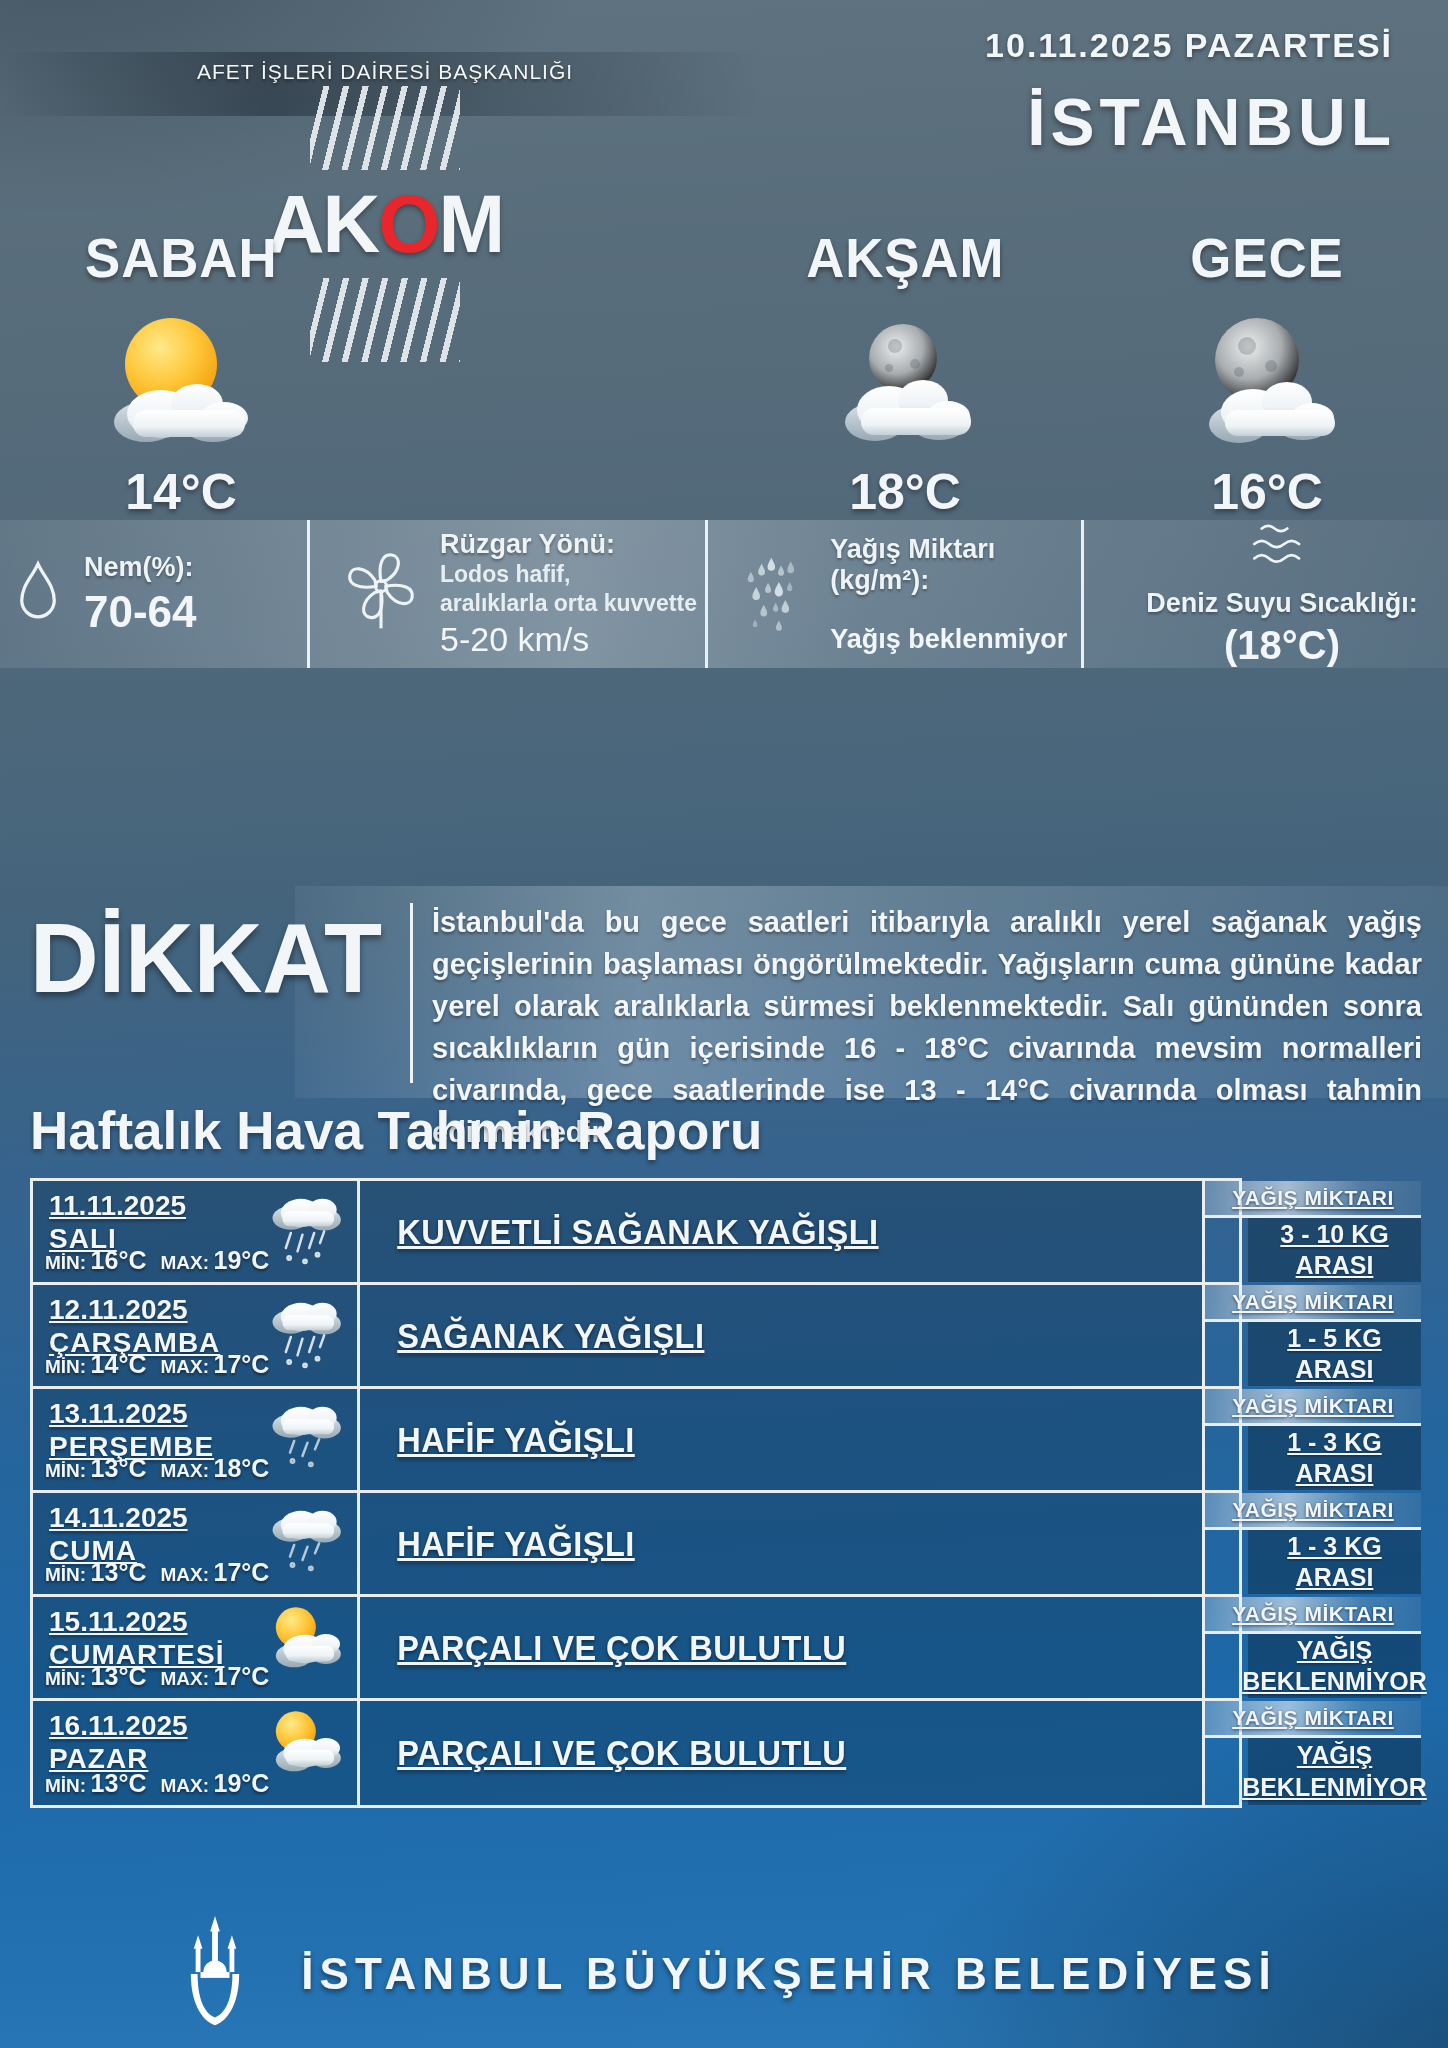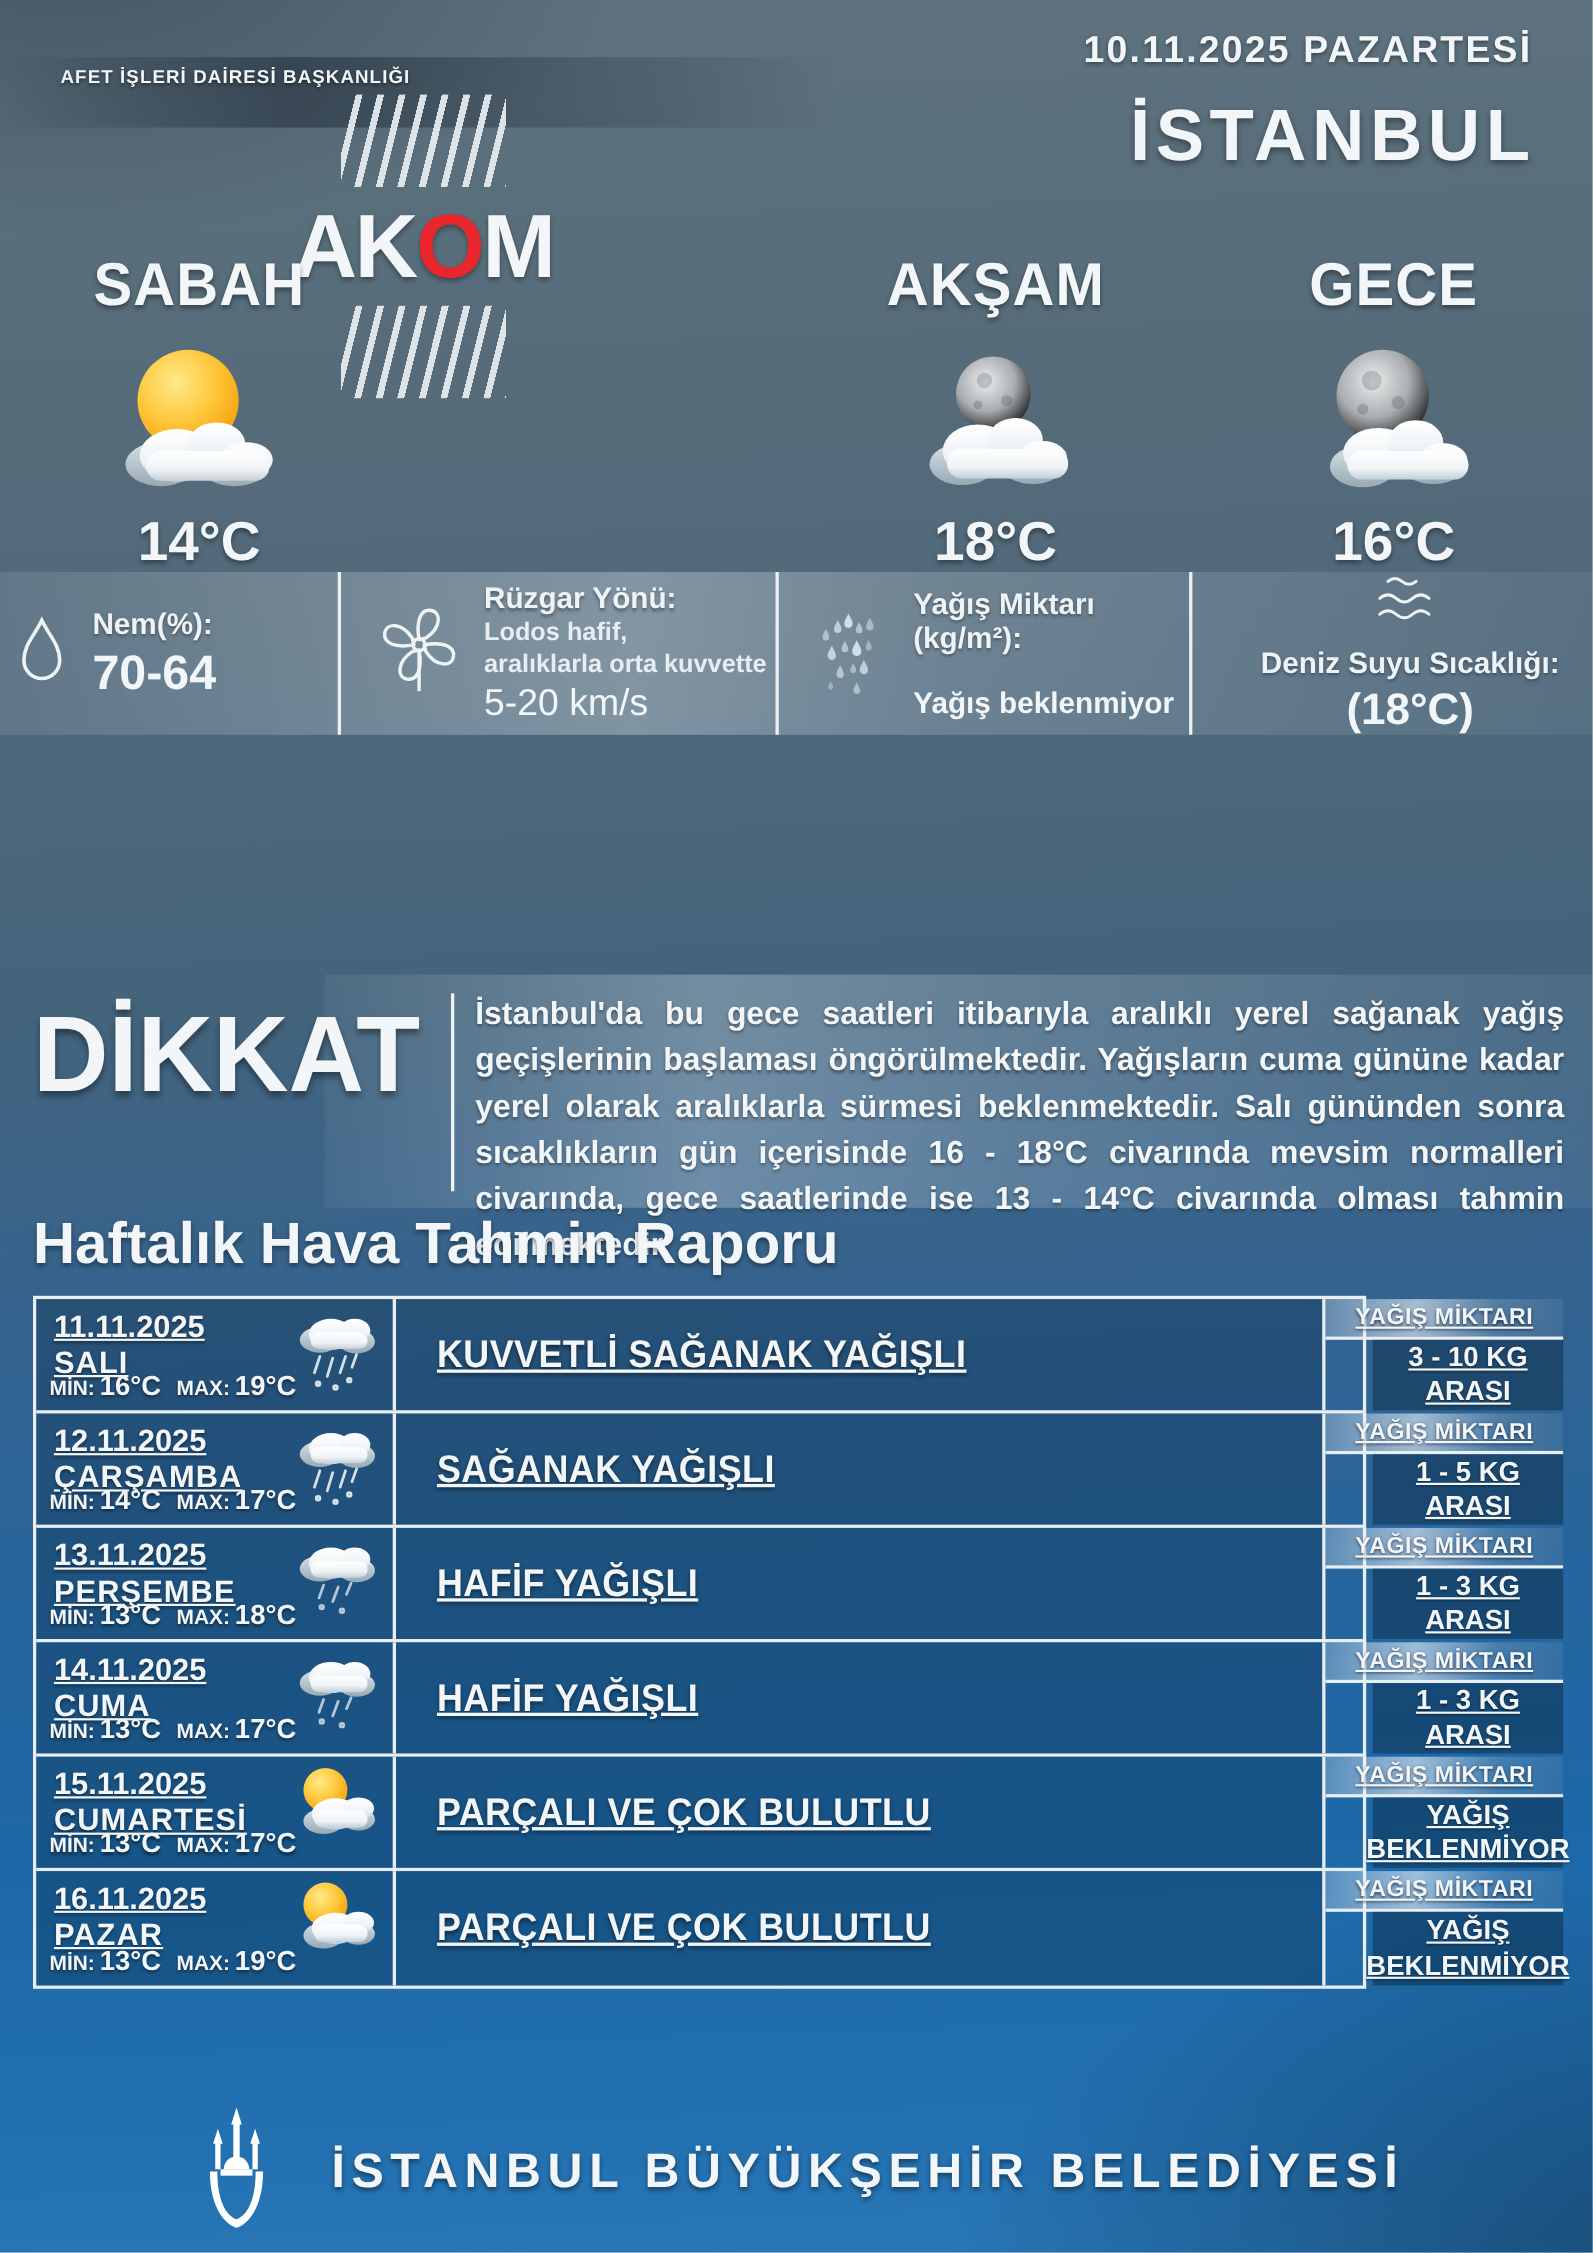--- a/index.html
+++ b/index.html
@@ -10,22 +10,22 @@
     position:relative; width:1448px; height:2048px; overflow:hidden;
     background:
       radial-gradient(900px 500px at 4% -4%, rgba(0,12,24,.30), transparent 60%),
       radial-gradient(1300px 750px at 108% 103%, rgba(2,20,38,.50), transparent 55%),
       linear-gradient(178deg, #5e727f 0%, #576c7a 16%, #50687a 30%, #44647c 44%, #346390 58%, #25659d 70%, #1d68a8 82%, #2371b1 94%, #2a78b6 100%);
   }
 
   
   .hdr-shade { position:absolute; left:0; top:52px; width:760px; height:64px;
     background:linear-gradient(90deg, rgba(20,30,40,0) 0%, rgba(22,32,42,.45) 35%, rgba(25,36,46,.18) 80%, rgba(25,36,46,0) 100%); }
-  .agency { position:absolute; left:55px; top:60px; width:660px; 
-    font-size:17px; font-weight:700; letter-spacing:1px; text-shadow:0 2px 3px rgba(0,0,0,.45); }
+  .agency { position:absolute; left:55px; top:60px; width:660px; text-align:center;
+    font-size:21px; font-weight:400; letter-spacing:1px; text-shadow:0 2px 3px rgba(0,0,0,.45); }
   .akom-line { position:absolute; left:40px; top:86px; width:690px; display:flex; align-items:center; justify-content:center; gap:14px;flex-direction:column; }
   .stripes { width:150px; height:84px; opacity:.92;
     background:repeating-linear-gradient(104deg, transparent 0 13px, #e9eef1 13px 19px); }
   .akom-word { font-size:80px; font-weight:900; line-height:1; letter-spacing:-2px;
     text-shadow:0 3px 5px rgba(0,0,0,.35); transform:scaleY(1.02); white-space:nowrap; }
   .akom-word .red { color:#e8262b; }
   .hdr-date { position:absolute; right:55px; top:26px; font-size:34px; font-weight:800; letter-spacing:2px; text-shadow:0 2px 4px rgba(0,0,0,.4); }
   .hdr-city { position:absolute; right:52px; top:84px; font-size:66px; font-weight:800; letter-spacing:5px; text-shadow:0 3px 6px rgba(0,0,0,.4); }
 
   

